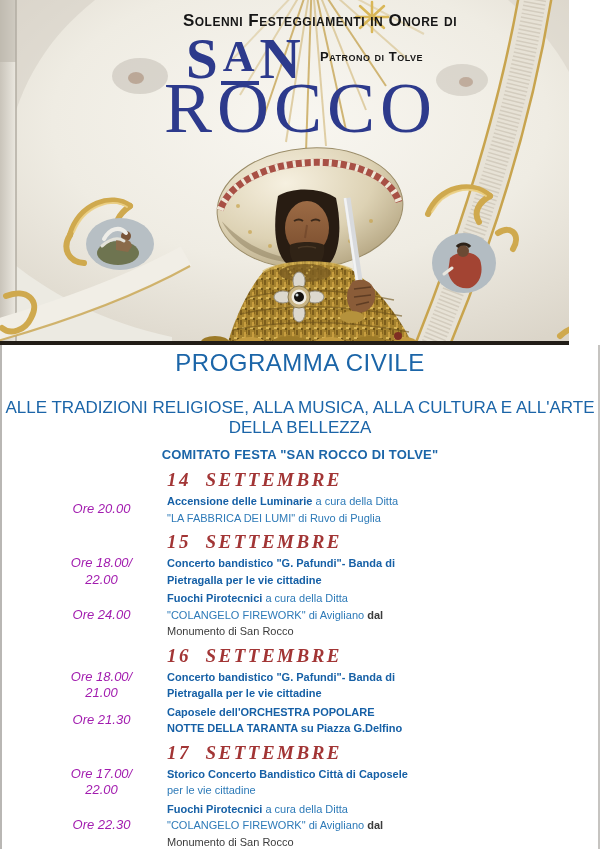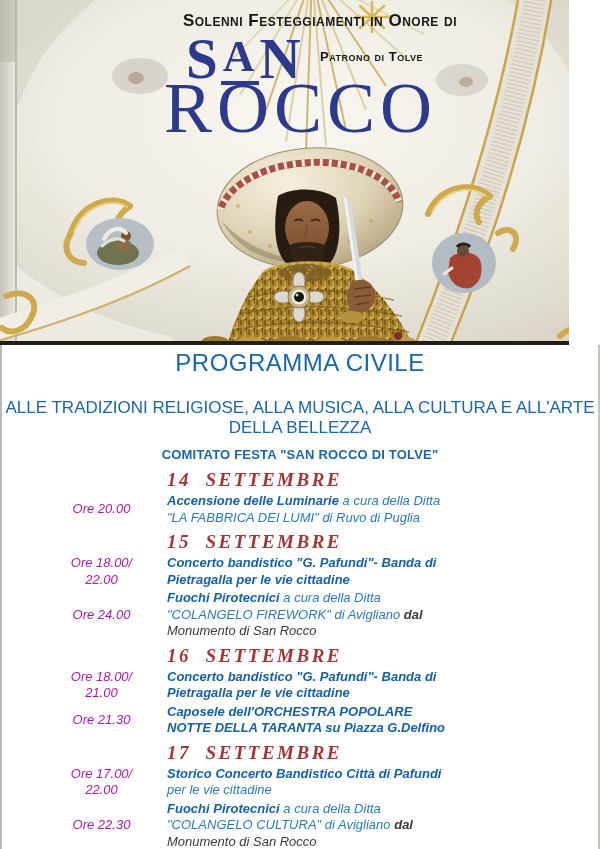--- a/index.html
+++ b/index.html
@@ -53,21 +53,21 @@
     font-family:"Liberation Serif",serif;font-style:italic;font-weight:700;
     font-size:19px;line-height:19px;color:#a23535;letter-spacing:2.5px;
   }
   .event{display:flex;align-items:center;margin-bottom:2px;}
   .time{
     width:95px;text-align:center;flex:none;
     font-style:italic;font-size:13px;line-height:16.5px;color:#a21caf;
   }
   .desc{
     margin-left:18px;width:300px;white-space:pre-wrap;
-    font-style:italic;font-size:13px;line-height:16.5px;color:#2d7ab8;
+    font-size:11px;line-height:16.5px;color:#2d7ab8;
   }
   .seg-bb{color:#1660a6;font-weight:700;}
   .seg-b{color:#2d7ab8;}
   .seg-db{color:#3b3b3b;font-weight:700;}
   .seg-d{color:#3b3b3b;}
 </style>
 </head>
 <body>
 
 <div class="photo">
@@ -281,24 +281,24 @@
         <div class="event">
           <div class="time">Ore 21.30</div>
           <div class="desc"><span class="seg-bb">Caposele dell'ORCHESTRA POPOLARE
 NOTTE DELLA TARANTA su Piazza G.Delfino</span></div>
         </div>
       </div>
       <div class="day">
         <div class="date-heading">17  SETTEMBRE</div>
         <div class="event">
           <div class="time">Ore 17.00/ 22.00</div>
-          <div class="desc"><span class="seg-bb">Storico Concerto Bandistico Città di Pafundi</span><span class="seg-b">
+          <div class="desc"><span class="seg-bb">Storico Concerto Bandistico Città di Caposele</span><span class="seg-b">
 per le vie cittadine</span></div>
         </div>
         <div class="event">
           <div class="time">Ore 22.30</div>
           <div class="desc"><span class="seg-bb">Fuochi Pirotecnici</span><span class="seg-b"> a cura della Ditta
-"COLANGELO CULTURA" di Avigliano </span><span class="seg-db">dal</span><span class="seg-d">
+"COLANGELO FIREWORK" di Avigliano </span><span class="seg-db">dal</span><span class="seg-d">
 Monumento di San Rocco</span></div>
         </div>
       </div>
     </div>
 </div>
 
 </body></html>

